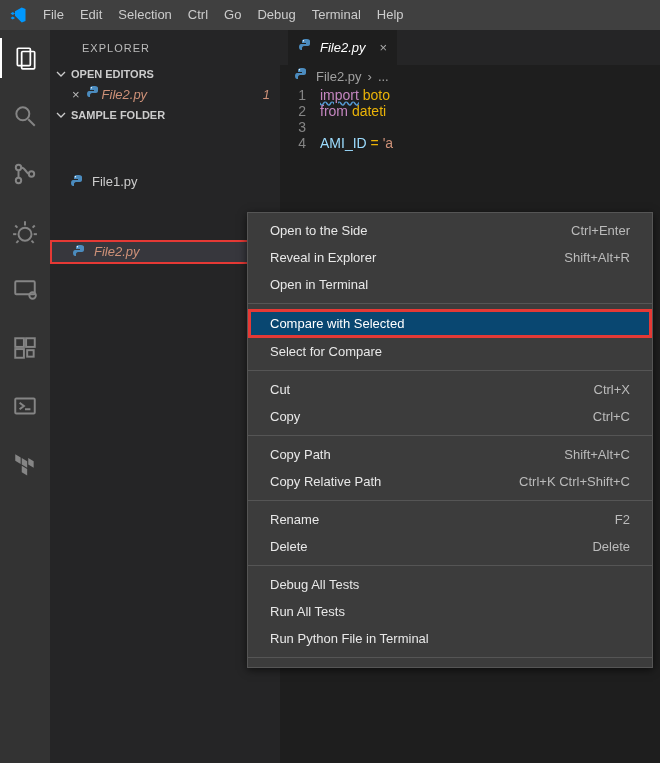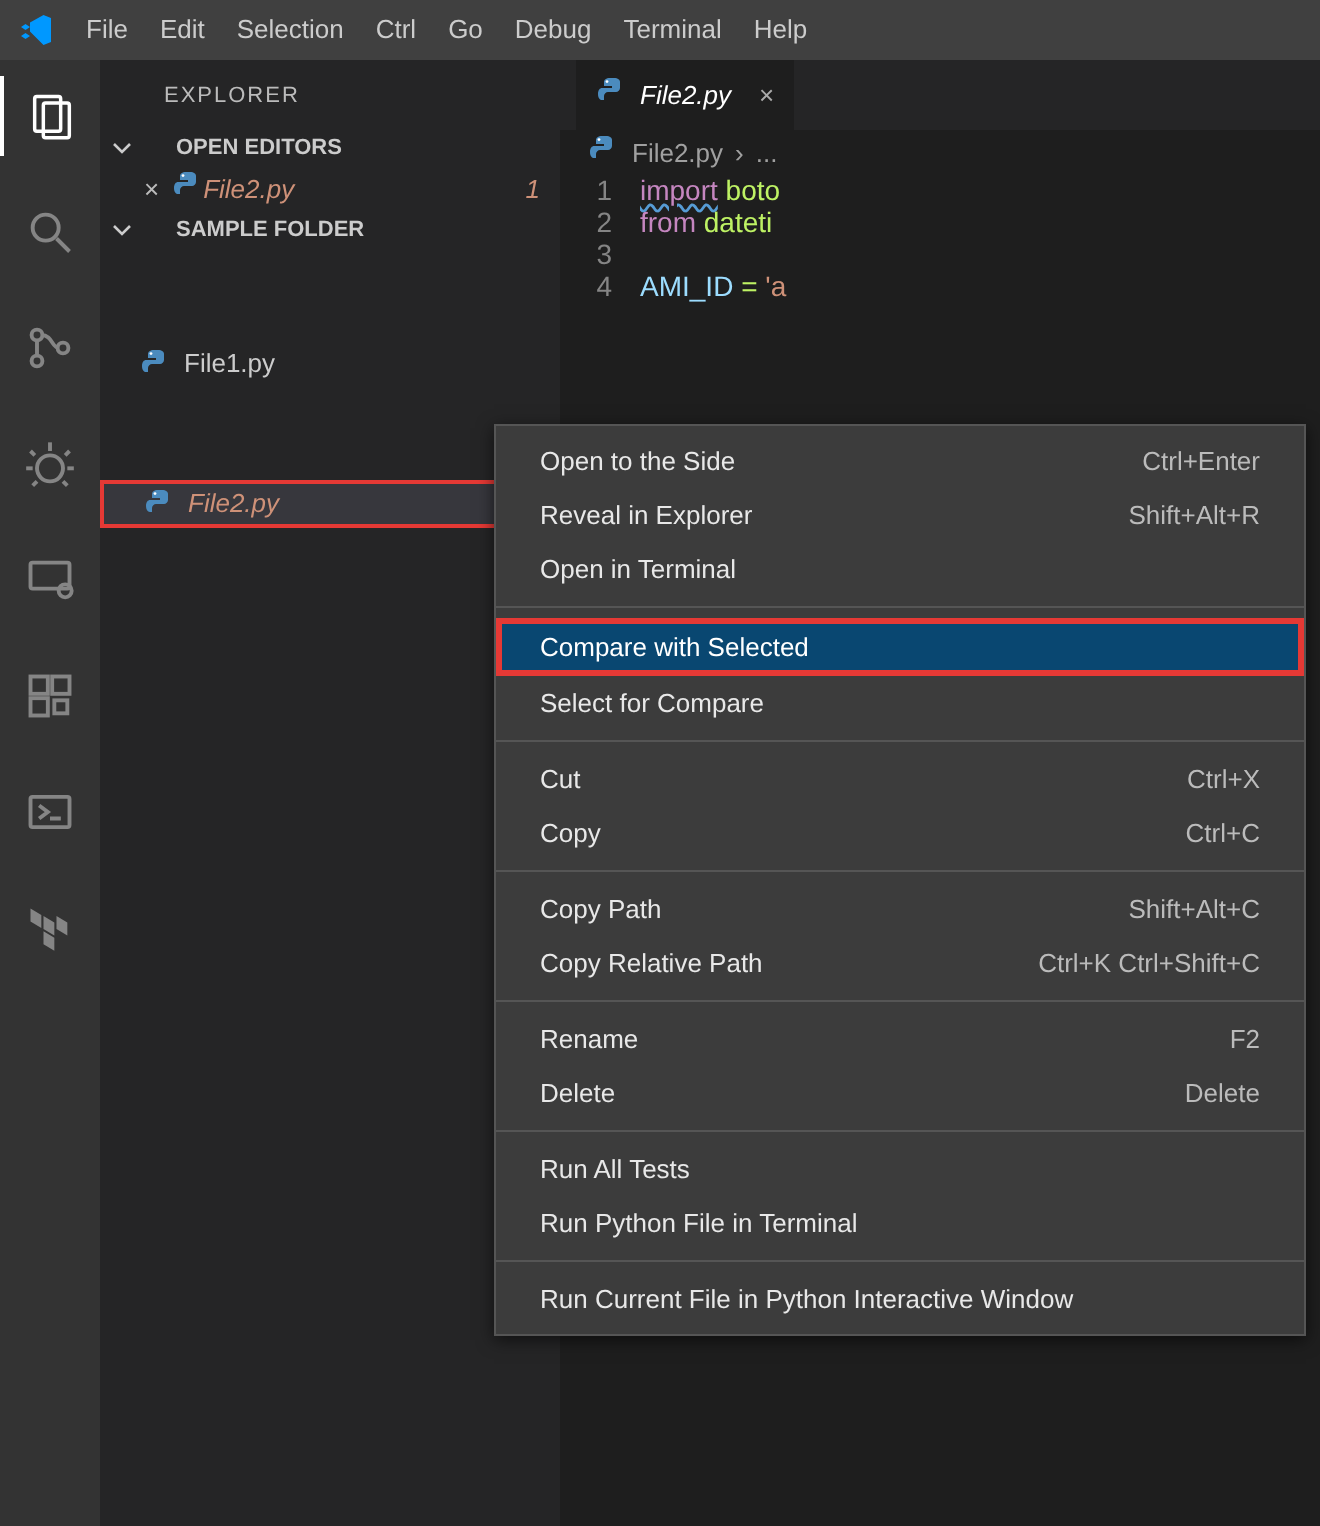--- a/index.html
+++ b/index.html
@@ -8,42 +8,42 @@
   .titlebar .appicon { width: 35px; height: 30px; display: flex; align-items: center; justify-content: center; }
   .titlebar .appicon svg { width: 18px; height: 18px; }
   .titlebar .menuitem { padding: 0 8px; font-size: 13px; color: #ccc; line-height: 30px; cursor: default; }
   .main { display: flex; height: calc(100% - 30px); }
   .activitybar { width: 50px; background: #333333; display: flex; flex-direction: column; align-items: center; padding-top: 8px; gap: 18px; }
   .activitybar .aicon { width: 50px; height: 40px; display: flex; align-items: center; justify-content: center; color: #858585; }
   .activitybar .aicon.active { color: #fff; border-left: 2px solid #fff; }
   .activitybar svg { width: 26px; height: 26px; }
   .sidebar { width: 230px; background: #252526; display: flex; flex-direction: column; }
   .sidebar .title { height: 35px; font-size: 11px; letter-spacing: 1px; color: #bbb; padding-left: 20px; display: flex; align-items: center; margin-left: 12px; }
-  .section-header { font-size: 11px; font-weight: bold; color: #ccc; padding: 3px 6px; display: flex; align-items: center; gap: 22px; }
+  .section-header { font-size: 11px; font-weight: bold; color: #ccc; padding: 3px 6px; display: flex; align-items: center; gap: 5px; }
   .chevron { display: inline-block; width: 10px; height: 10px; }
   .chevron svg { width: 10px; height: 10px; }
   .open-editors-item { display: flex; align-items: center; padding: 2px 0 2px 22px; font-size: 13px; color: #ce9178; font-style: italic; }
   .open-editors-item .dirty { color: #bbb; margin-right: 6px; font-style: normal; }
   .open-editors-item .count { margin-left: auto; margin-right: 10px; color: #ce9178; font-style: italic; }
   .file-row { display: flex; padding: 2px 0 2px 20px; font-size: 13px; color: #ccc; margin-top: 48px; }
   .file-row.selected { background: #37373d; border: 2px solid #e53935; color: #ce9178; font-style: italic; }
   .file-row .pyicon { width: 16px; height: 16px; margin-right: 6px; flex-shrink: 0; }
   .file-row .count { margin-left: auto; margin-right: 10px; color: #ce9178; font-style: italic; }
   .editor-area { flex: 1; background: #1e1e1e; display: flex; flex-direction: column; position: relative; }
   .tabbar { height: 35px; background: #252526; display: flex; align-items: flex-end; padding-left: 8px; }
   .tab { background: #1e1e1e; height: 35px; display: flex; align-items: center; padding: 0 10px; gap: 6px; font-size: 13px; color: #fff; font-style: italic; }
   .tab .close { color: #aaa; font-style: normal; margin-left: 8px; }
   .breadcrumb { height: 22px; display: flex; align-items: center; padding-left: 14px; gap: 6px; font-size: 13px; color: #a0a0a0; }
   .code { padding-left: 0; font-family: Consolas, monospace; font-size: 14px; }
   .code .line { display: flex; }
   .code .gutter { width: 40px; text-align: right; color: #858585; padding-right: 14px; }
   .code .src { white-space: pre; }
   .kw-import { color: #c586c0; text-decoration: underline wavy #569cd6; }
   .kw-from { color: #c586c0; }
-  .ident { color: #bef264; }
+  .ident { color: #eab308; }
   .var { color: #9cdcfe; }
   .str { color: #ce9178; }
   .contextmenu { position: absolute; left: 247px; top: 212px; width: 406px; background: #3c3c3c; color: #e8e8e8; font-size: 13px; box-shadow: 0 2px 8px rgba(0,0,0,0.6); padding: 4px 0; z-index: 10; border: 1px solid #555; }
   .contextmenu .item { display: flex; justify-content: space-between; padding: 6px 22px; cursor: default; align-items: flex-end; }
   .contextmenu .item.highlighted { background: #094771; border: 3px solid #e53935; padding: 4px 19px; color: #fff; }
   .contextmenu .sep { height: 1px; background: #555; margin: 5px 0; }
   .contextmenu .sc { color: #bbb; }
   .pyicon svg, .tab svg, .breadcrumb svg { width: 16px; height: 16px; }
 </style>
 </head>
@@ -252,22 +252,22 @@
     <div class="item">
       <span>Rename</span>
       <span class="sc">F2</span>
     </div>
     <div class="item">
       <span>Delete</span>
       <span class="sc">Delete</span>
     </div>
     <div class="sep"></div>
     <div class="item">
+      <span>Debug All Tests</span>
+    </div>
+    <div class="item">
       <span>Run All Tests</span>
     </div>
     <div class="item">
       <span>Run Python File in Terminal</span>
     </div>
     <div class="sep"></div>
-    <div class="item">
-      <span>Run Current File in Python Interactive Window</span>
-    </div>
   </div>
 
 </body></html>

